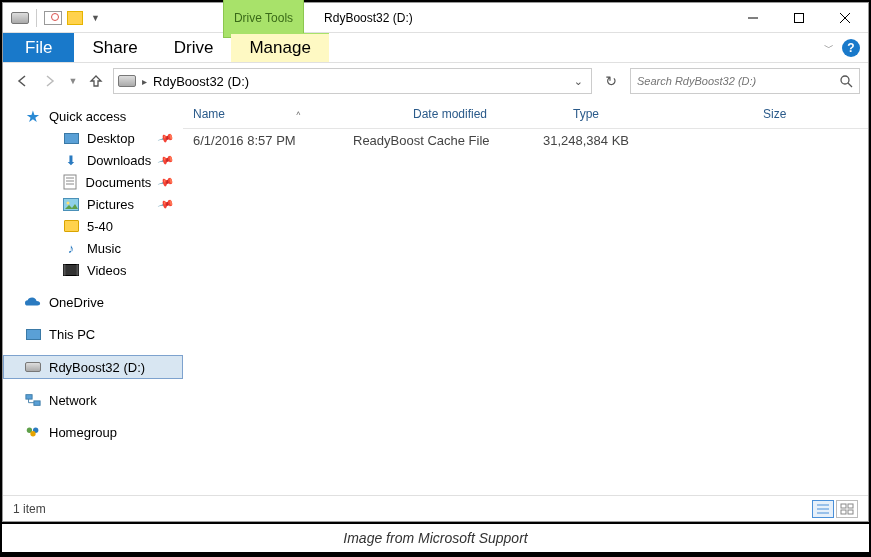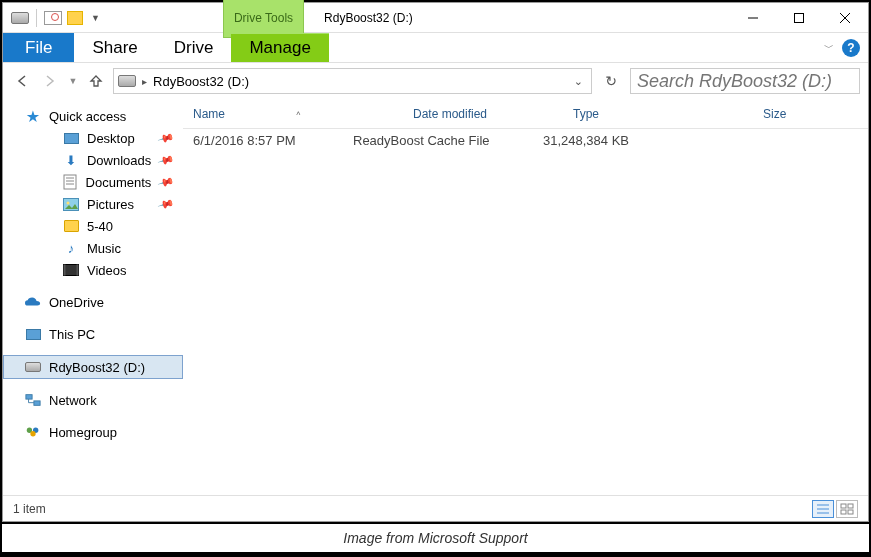--- a/index.html
+++ b/index.html
@@ -22,38 +22,38 @@
 .wintitle { font-size: 12px; color:#000; margin-left: 20px; flex:1;}
 .sysbuttons { display:flex; height:100%;}
 .sysbtn { width:46px; display:flex; align-items:center; justify-content:center; font-size:14px; cursor:pointer;}
 .sysbtn.close { font-size:16px; }
 .sysbtn svg { width:12px; height:12px; }
 
 
 .ribbon { height: 30px; display:flex; align-items:stretch; border-bottom: 1px solid #e0e0e0; position:relative;}
 .ribbon-tab { padding: 0 18px; font-size:17px; display:flex; align-items:center; cursor:pointer;}
 .ribbon-tab.file { background:#1979ca; color:#fff; padding: 0 22px;}
-.ribbon-tab.manage { border-top:1px solid #a8e26a; background:#84cc16; }
+.ribbon-tab.manage { border-top:1px solid #a8e26a; background:#fef9c3; }
 .ribbon-right { margin-left:auto; display:flex; align-items:center; padding-right:8px; gap:4px;}
 .help-icon { width:18px;height:18px; background:#1979ca; color:#fff; border-radius:50%; font-size:12px; font-weight:bold; display:flex;align-items:center;justify-content:center;}
 .ribbon-collapse { font-size:10px; color:#777; cursor:pointer; padding:4px;}
 
 
 .navbar { height: 36px; display:flex; align-items:center; padding: 4px 8px; gap:6px;}
 .navbtn { width:22px; height:22px; display:flex; align-items:center; justify-content:center; color:#555; cursor:pointer; border-radius:2px;}
 .navbtn.disabled { color:#bbb; }
 .addrbar { flex:1; height:26px; border:1px solid #ccc; display:flex; align-items:center; padding:0 4px; gap:6px;}
 .addrbar .drive-icon-q { width:18px; height:12px;}
 .crumb-sep { font-size:10px; color:#555;}
 .crumb { font-size:13px; color:#000;}
 .addr-right { margin-left:auto; display:flex; gap:4px;}
 .addr-btn { font-size:11px; color:#555; padding:0 4px; cursor:pointer;}
 .refresh-btn { width:26px; height:26px; display:flex; align-items:center; justify-content:center; font-size:14px; color:#555; cursor:pointer; }
 .searchbox { width:230px; height:26px; border:1px solid #ccc; display:flex; align-items:center; padding:0 6px; color:#888; font-size:13px; font-style:italic;}
-.searchbox input { border:none; outline:none; flex:1; font-style:italic; font-size:18px; color:#888; background:transparent;}
+.searchbox input { border:none; outline:none; flex:1; font-style:italic; font-size:11px; color:#888; background:transparent;}
 .search-icon { width:14px; height:14px; color:#555;}
 
 
 .body { flex:1; display:flex; overflow:hidden;}
 .navpane { width:180px; border-right: none; padding-top:6px; overflow-y:auto;}
 .np-group-gap { height:10px;}
 .np-item { display:flex; align-items:center; font-size:13px; padding:3px 0 3px 22px; cursor:pointer; gap:8px;}
 .np-item.sub { padding-left:60px;}
 .np-item.selected { background:#d8e6f2; border:1px solid #7da2ce; padding-left:21px;}
 .np-ic { width:16px; height:16px; display:flex; align-items:center; justify-content:center; font-size:13px;}

